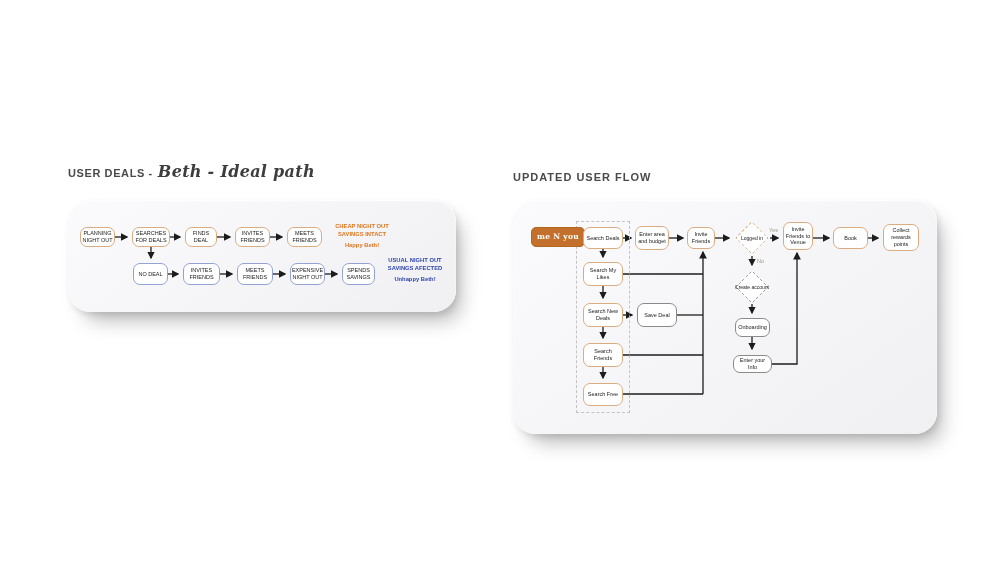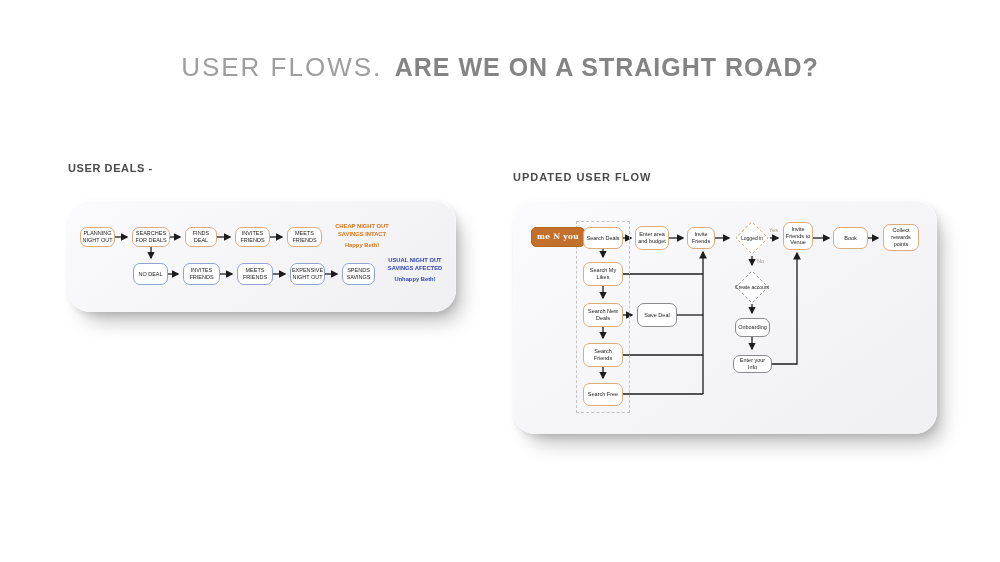--- a/index.html
+++ b/index.html
@@ -64,27 +64,24 @@
   .note .l3{font-size:5.8px;margin-top:4px;}
   .note.orange{color:#e0761f;}
   .note.blue{color:#2f45b0;}
   .edge-label{position:absolute;font-size:5.5px;color:#a09686;}
 </style>
 </head>
 <body>
 
 <div class="slide">
 
-  <div class="title">
-    <span class="title-plain">USER FLOWS.</span>
-    <span class="title-marker">ARE WE ON A STRAIGHT ROAD?</span>
-  </div>
 
   <div class="sec-heading" style="left:68px;top:162px;">
     <span class="heading-caps">USER DEALS -</span>
+    <span class="heading-script">Beth - Ideal path</span>
   </div>
 
   <div class="card" style="left:68px;top:200px;width:388px;height:112px;">
     <svg width="388" height="112" viewBox="0 0 388 112">
       <defs>
         <marker id="ah1" markerWidth="6" markerHeight="6" refX="5" refY="3" orient="auto">
           <path d="M0,0 L6,3 L0,6 z" fill="#1c1c1c"></path>
         </marker>
       </defs>
       <g stroke="#1c1c1c" stroke-width="1.3" fill="none">

